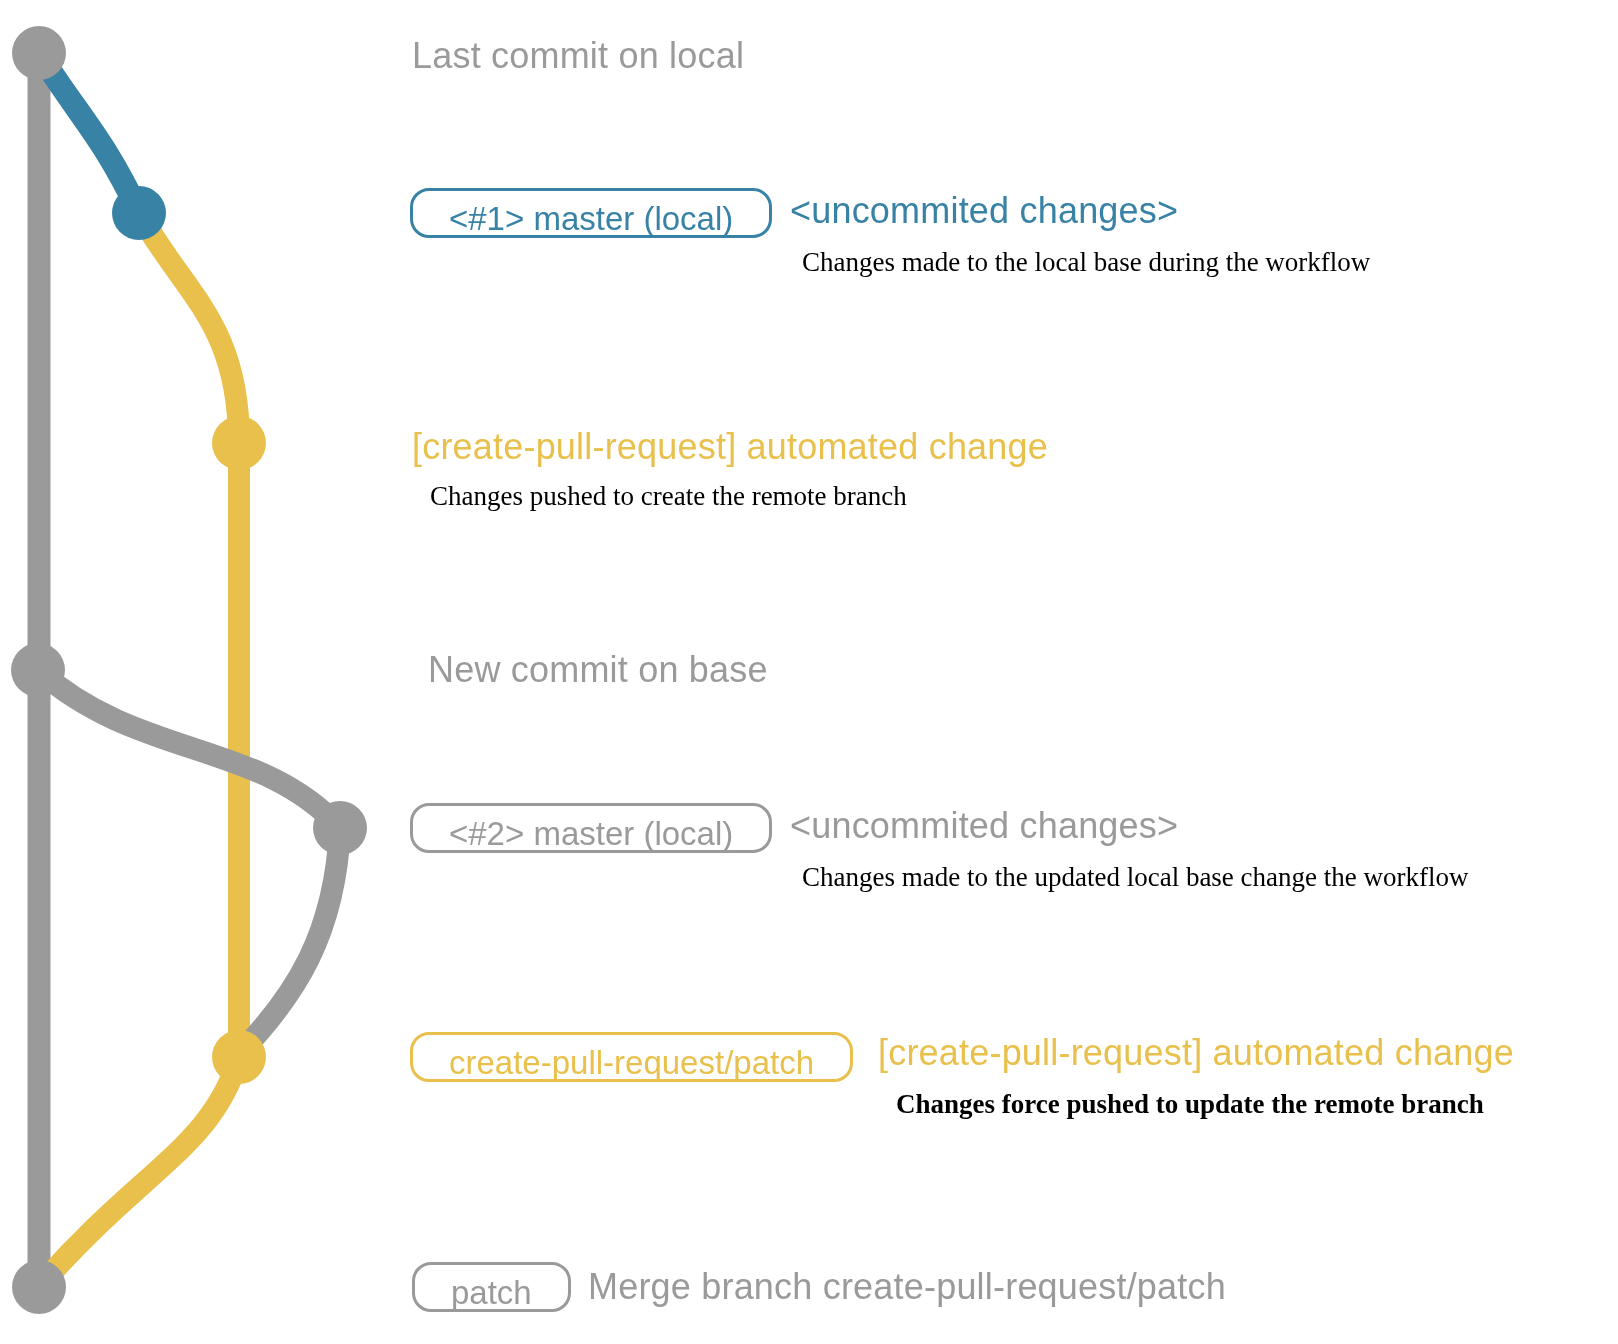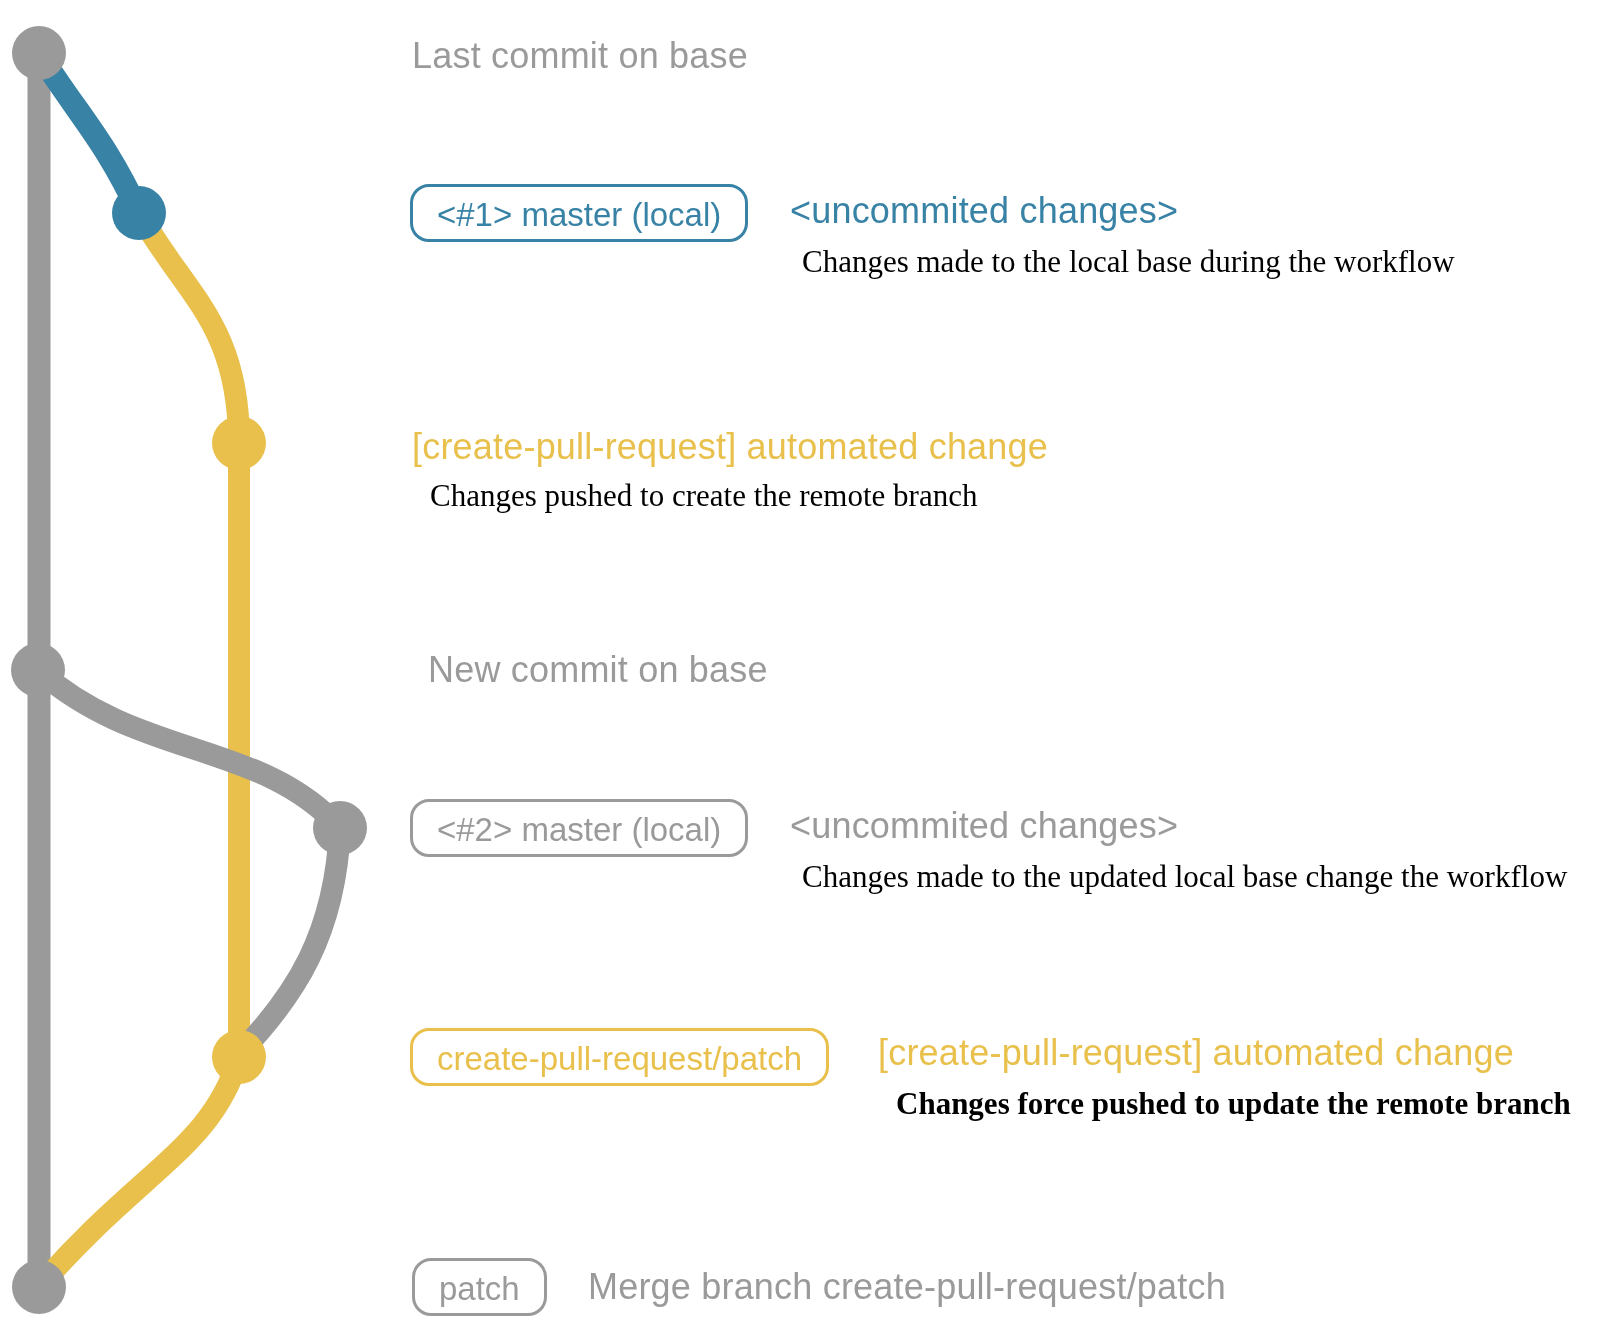--- a/index.html
+++ b/index.html
@@ -29,29 +29,29 @@
   .abs{position:absolute;transform:translateY(-50%);white-space:nowrap;}
   .msg{font-size:36px;letter-spacing:0.2px;}
   .c-gray{color:var(--gray);}
   .c-blue{color:var(--blue);}
   .c-yellow{color:var(--yellow);}
   .c-ink{color:var(--ink);}
   .badge{
     display:inline-block;
     font-size:33px;
     line-height:56px;
-    height:58px;
-    padding:0 24px;
+    height:50px;
+    padding:0 36px;
     border:3px solid currentColor;
     border-radius:19px;
     box-sizing:border-box;
   }
   .note{
     font-family:"Liberation Serif", serif;
-    font-size:31px;
+    font-size:27px;
   }
 </style>
 </head>
 <body>
 
 <div class="canvas">
 
   <svg class="graph" width="1618" height="1344" viewBox="0 0 1618 1344">
 
     <line x1="39" y1="53" x2="39" y2="1287" stroke-width="23" class="s-gray"></line>
@@ -67,21 +67,21 @@
 
     <circle cx="39" cy="53" r="27" class="f-gray"></circle>
     <circle cx="139" cy="213" r="27" class="f-blue"></circle>
     <circle cx="239" cy="443" r="27" class="f-yellow"></circle>
     <circle cx="38" cy="670" r="27" class="f-gray"></circle>
     <circle cx="340" cy="828" r="27" class="f-gray"></circle>
     <circle cx="239" cy="1057" r="27" class="f-yellow"></circle>
     <circle cx="39" cy="1287" r="27" class="f-gray"></circle>
   </svg>
 
-  <div class="abs msg c-gray" style="left:412px;top:56px;">Last commit on base</div>
+  <div class="abs msg c-gray" style="left:412px;top:56px;">Last commit on local</div>
 
   <div class="abs c-blue" style="left:410px;top:213px;">
     <span class="badge">&lt;#1&gt; master (local)</span>
   </div>
   <div class="abs msg c-blue" style="left:790px;top:211px;">&lt;uncommited changes&gt;</div>
   <div class="abs note c-ink" style="left:802px;top:262px;">Changes made to the local base during the workflow</div>
 
   <div class="abs msg c-yellow" style="left:412px;top:447px;">[create-pull-request] automated change</div>
   <div class="abs note c-ink" style="left:430px;top:496px;">Changes pushed to create the remote branch</div>
 

